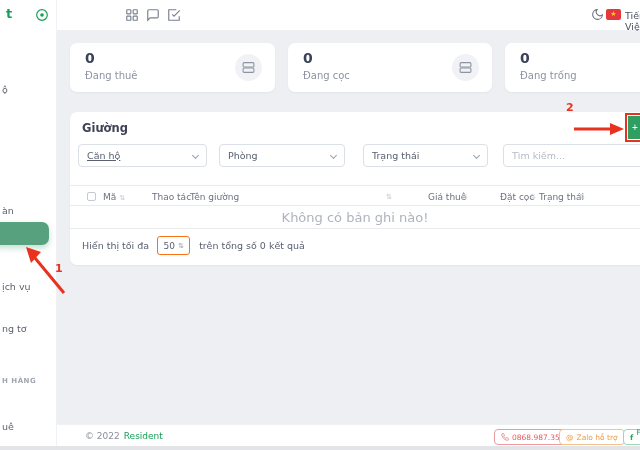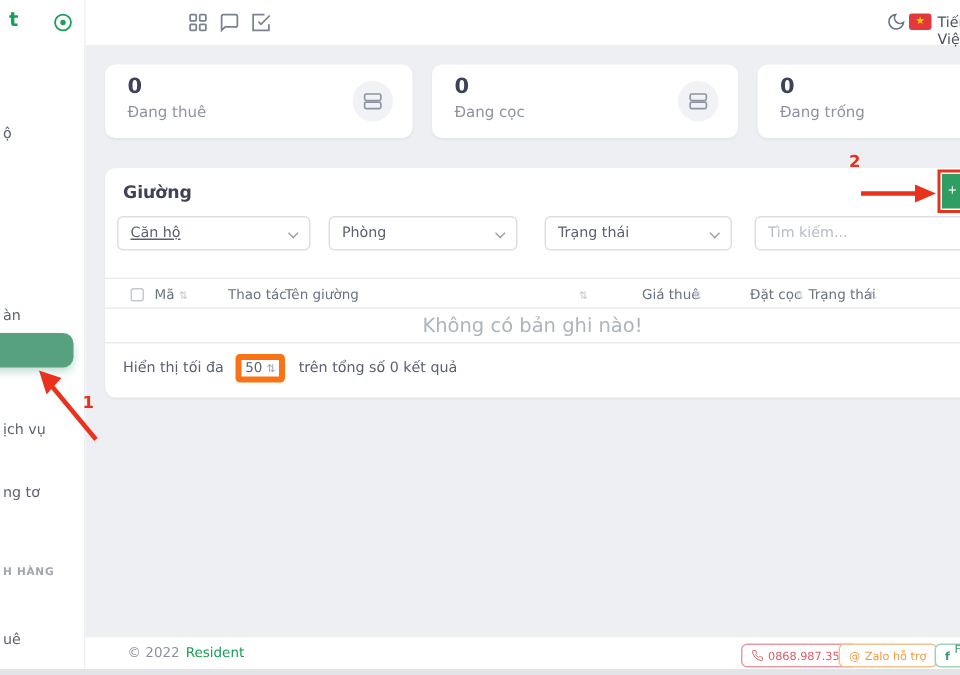--- a/index.html
+++ b/index.html
@@ -47,21 +47,21 @@
   .th-ma { left:33px; } .th-thaotac { left:72px;margin-left:10px; } .th-ten { left:120px; }
   .sort-ten { position:absolute; left:313px; top:7px; }
   .th-gia { left:358px; width:28px; text-align:right; } .sort-gia { position:absolute; left:389px; top:7px; }
   .th-coc { left:430px; } .sort-coc { position:absolute; left:457px; top:7px; }
   .th-tt { left:469px; } .sort-tt { position:absolute; left:506px; top:7px; }
 
   .empty-row { position:absolute; left:0; top:94px; width:570px; height:23px; border-bottom:1px solid #e9ebef; font-size:13px; color:#aeb4bd; text-align:center; line-height:23px; }
 
   .pag { position:absolute; left:12px; top:124px; height:19px; display:flex; align-items:center; font-size:9.5px; color:#5a6070; }
   .pag-pre { margin-right:8px; }
-  .stepper { width:33px; height:19px; border:4px solid #f97316; border-radius:3px; display:flex; align-items:center; justify-content:center; gap:3px; font-size:9px; color:#5a6070; margin-right:9px; cursor:pointer; }
+  .stepper { width:33px; height:19px; border:1px solid #f97316; border-radius:3px; display:flex; align-items:center; justify-content:center; gap:3px; font-size:9px; color:#5a6070; margin-right:9px; cursor:pointer; }
   .step-arrows { font-size:7px; color:#9aa1ab; }
 
   
   .footer { position:absolute; left:57px; top:424px; right:0; height:22px; background:#fff; border-top:1px solid #f0f1f3; }
   .copy { position:absolute; left:28px; top:6px; font-size:9px; color:#8b909a; }
   .brand { color:#18a058; margin-left:4px; }
   .fbtn { position:absolute; top:4px; height:16px; border-radius:4px; background:#fff; font-size:7.5px; display:flex; align-items:center; gap:3px; padding:0 6px; cursor:pointer; font-family:inherit; }
   .fbtn svg { flex:0 0 auto; }
   .fbtn-phone { left:437px; border:1px solid #eb9aa2; color:#e25c66; }
   .fbtn-zalo { left:502px; border:1px solid #f3c291; color:#ee9b44; }

